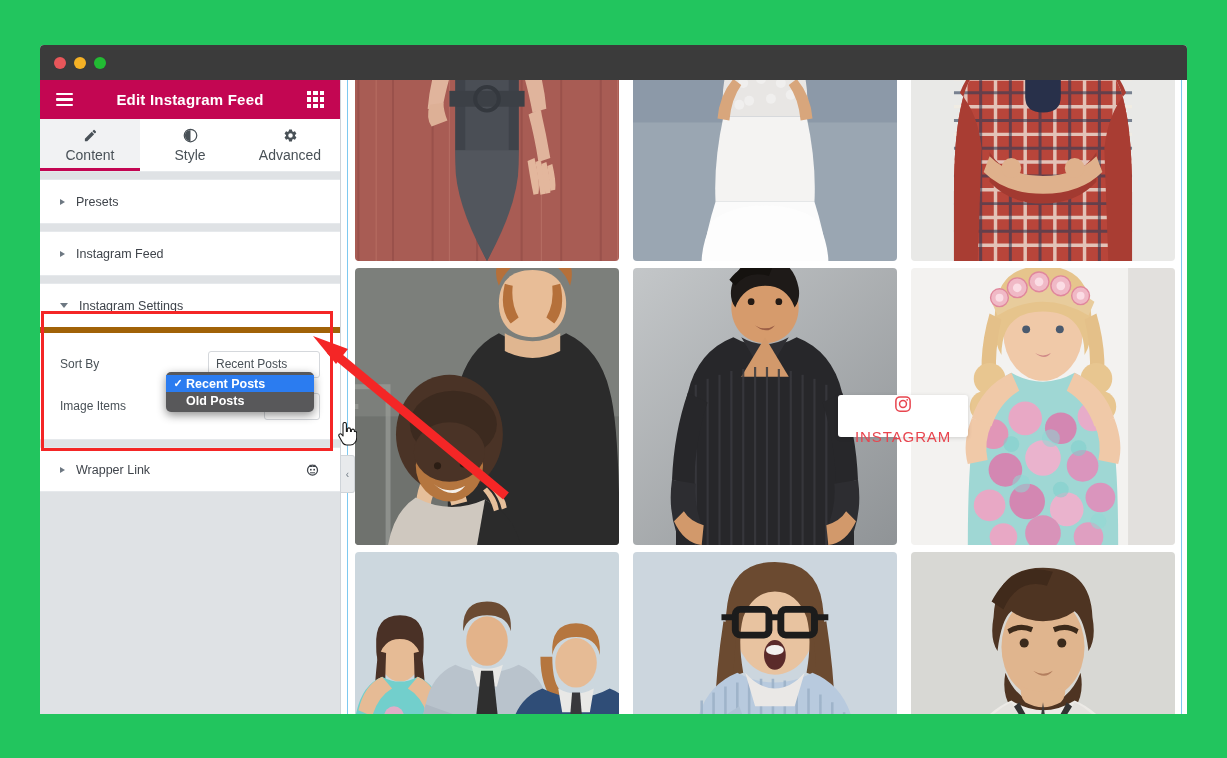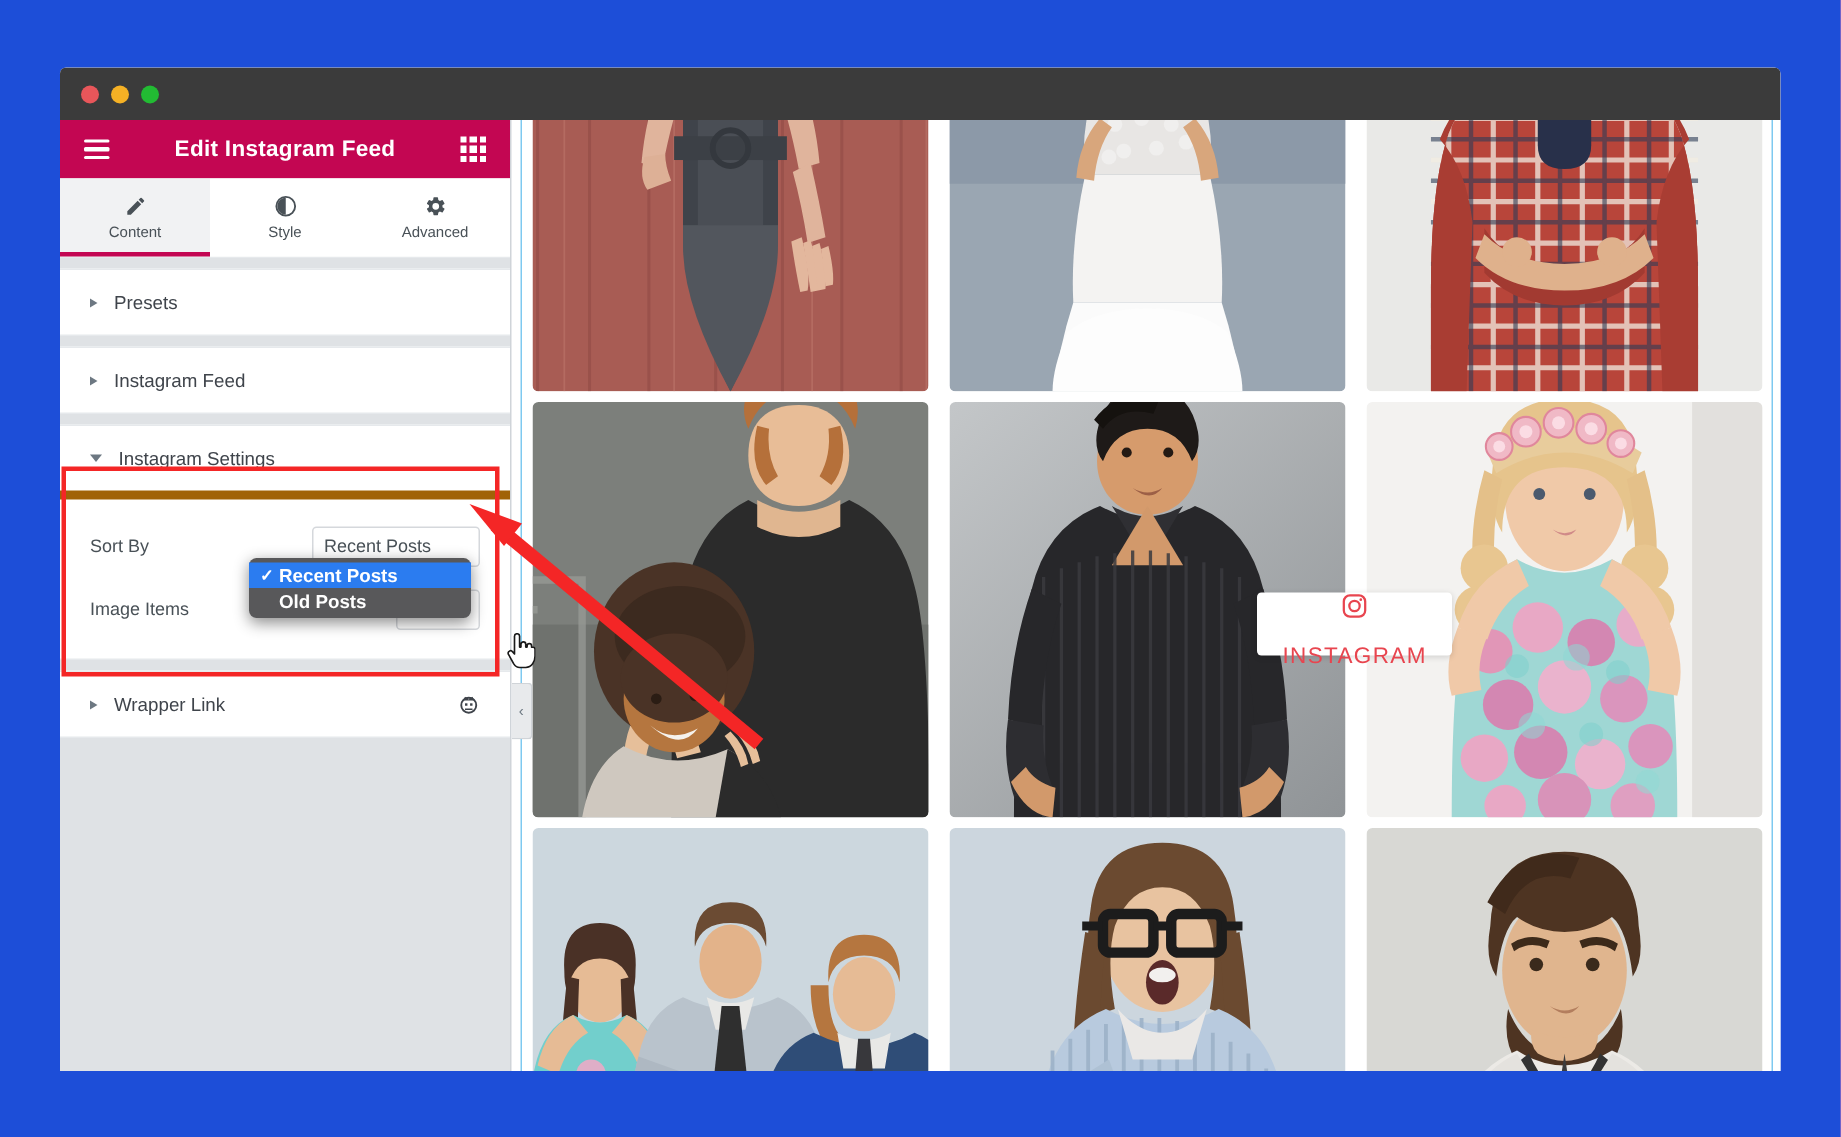--- a/index.html
+++ b/index.html
@@ -7,21 +7,21 @@
     width: 1227px; height: 758px;
     overflow: hidden;
     background: #6a3ab2;
     font-family: "Liberation Sans", sans-serif;
   }
 
   
   #page-root {
     position: relative;
     width: 1227px; height: 758px;
-    background: #1d4ed8;
+    background: #22c55e;
   }
 
   
   #app-window {
     position: absolute;
     left: 40px; top: 45px;
     width: 1147px; height: 669px;
     background: #ffffff;
     border-radius: 4px 4px 0 0;
     overflow: hidden;
@@ -105,21 +105,21 @@
     background: #ffffff;
   }
   .tab.active { background: #f1f2f3; }
   .tab.active::after {
     content: "";
     position: absolute;
     left: 0; right: 0; bottom: 0;
     height: 3px;
     background: #c30652;
   }
-  .tab-label { font-size: 10px; color: #495157; text-align: right; }
+  .tab-label { font-size: 14px; color: #495157; text-align: right; }
   .tab-ico { height: 16px; display: flex; align-items: center; justify-content: center; color: #495157; }
   .tab-ico svg { display: block; }
 
   
   #panel-scroll {
     flex: 1;
     overflow: hidden;
     background: #dfe2e5;
     padding-top: 7px;
   }

